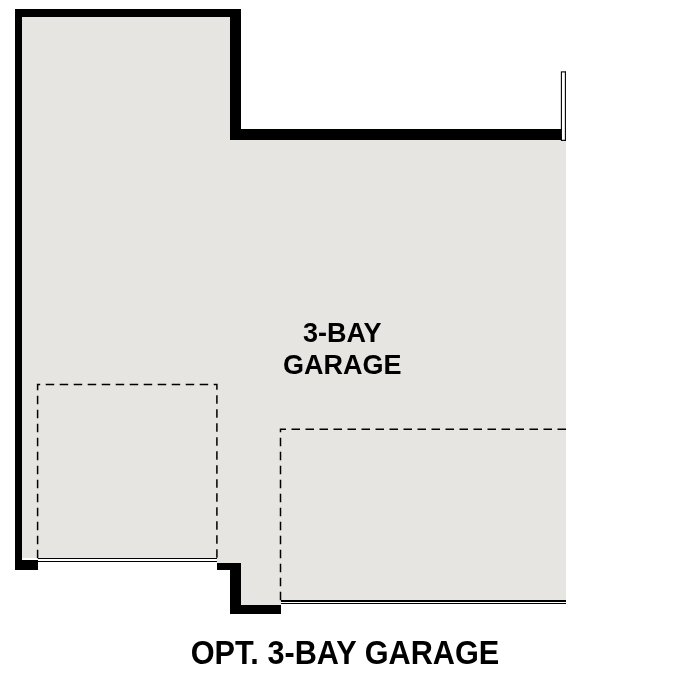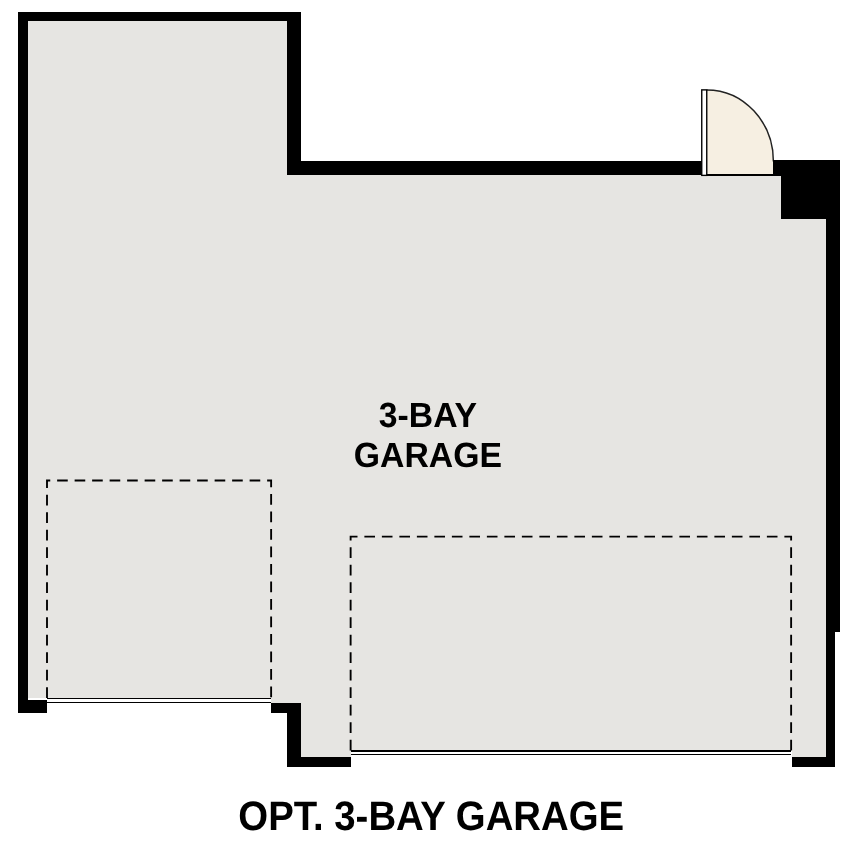--- a/index.html
+++ b/index.html
@@ -1,16 +1,16 @@
 <!DOCTYPE html>
 <html><head>
 <meta charset="utf-8">
 <style>
   html,body{margin:0;padding:0;background:#ffffff;}
-  .page{position:relative;width:687px;height:687px;background:#ffffff;overflow:hidden;}
+  .page{position:relative;width:566px;height:687px;background:#ffffff;overflow:hidden;}
   svg{display:block;}
   text{font-family:"Liberation Sans", sans-serif;font-weight:bold;fill:#000000;}
 </style>
 </head>
 <body>
 <div class="page">
 <svg width="687" height="687" viewBox="0 0 687 687" shape-rendering="crispEdges">
 
   <rect x="0" y="0" width="687" height="687" fill="#ffffff"></rect>
 

